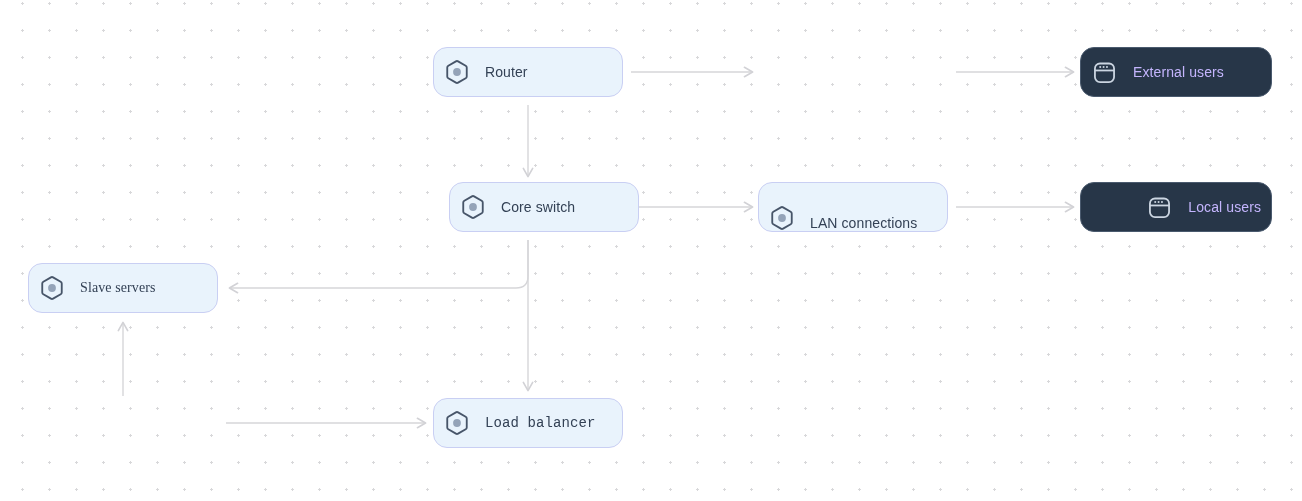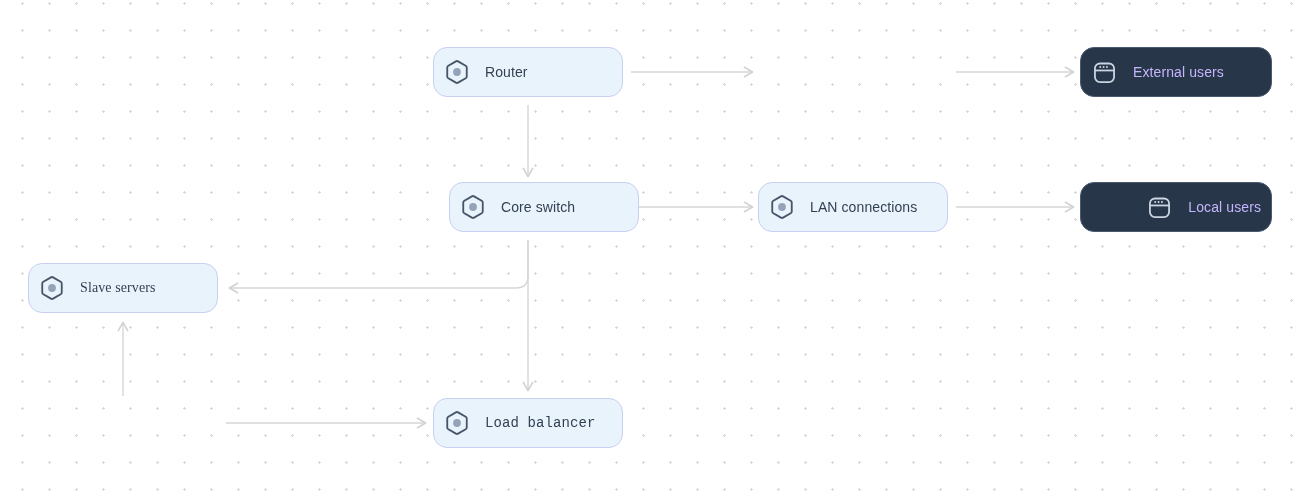--- a/index.html
+++ b/index.html
@@ -57,21 +57,21 @@
     align-items: center;
     justify-content: center;
   }
   .node .label { white-space: nowrap; }
 
   
   #n-router        { left: 433px;  top: 47px; }
   #n-firewall      { left: 758px;  top: 47px; }
   #n-external      { left: 1080px; top: 47px; }
   #n-core          { left: 433px;  top: 182px; margin-left: 16px; }
-  #n-lan           { left: 758px;  top: 182px; }
+  #n-lan           { left: 758px;  top: 182px; align-items: flex-end; }
   #n-local         { left: 1080px; top: 182px; justify-content: flex-end; }
   #n-slave         { left: 28px;   top: 263px; font-family: Liberation Serif, serif; }
   #n-master        { left: 28px;   top: 398px; }
   #n-load          { left: 433px;  top: 398px; font-family: Liberation Mono, monospace; }
 </style>
 </head>
 <body>
 
 <div class="canvas">
 

